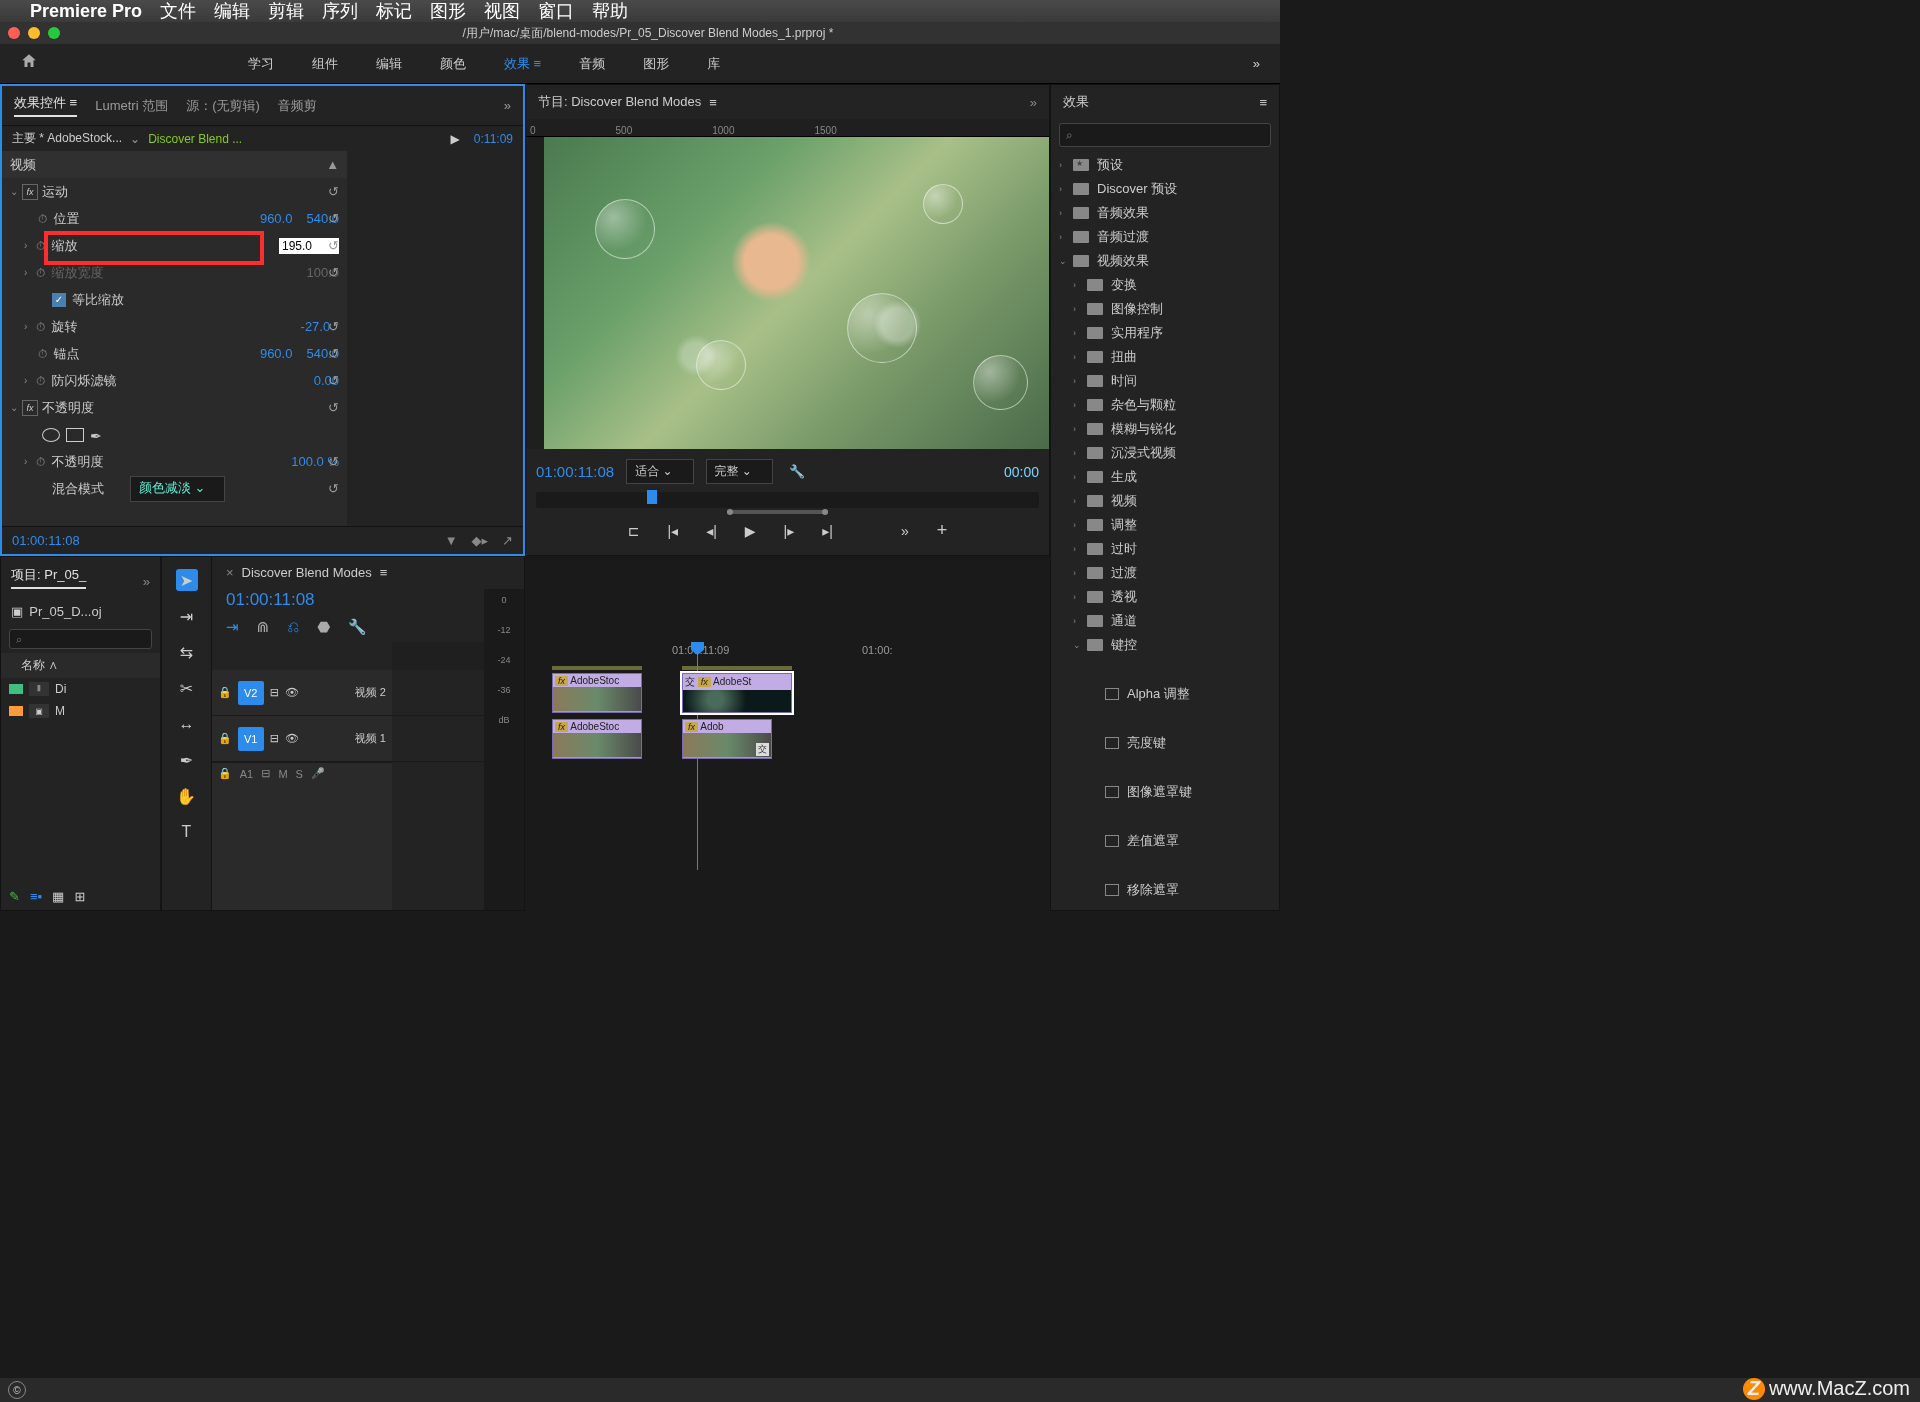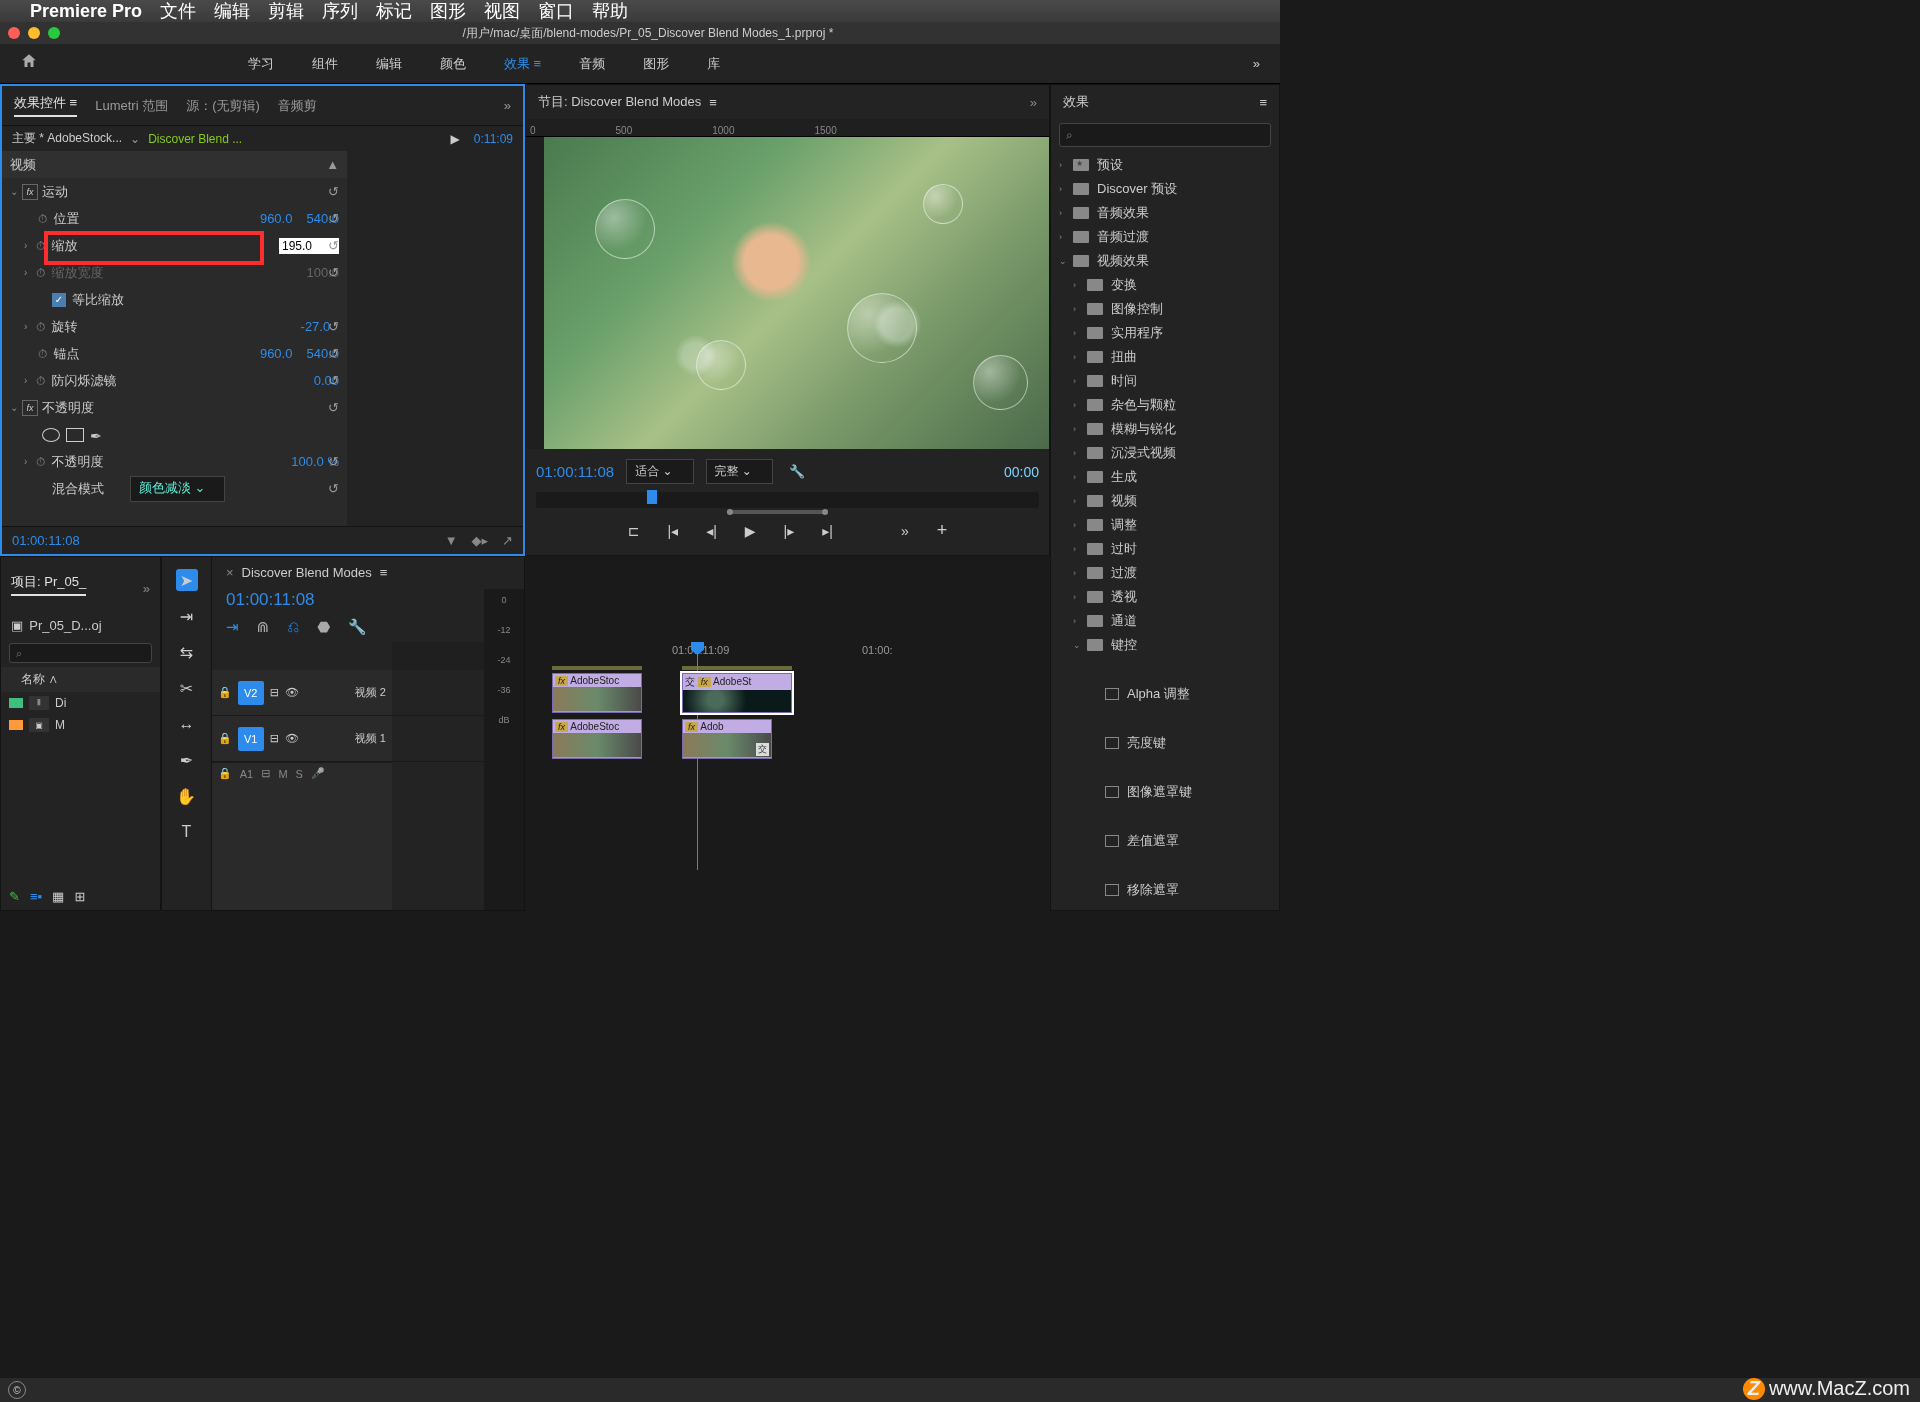--- a/index.html
+++ b/index.html
@@ -110,21 +110,21 @@
 .fx-item .tw { width: 10px; font-size: 9px; color: #888; }
 .fx-item .folder { width: 16px; height: 12px; background: #888; border-radius: 1px; margin-right: 4px; position: relative; }
 .fx-item .folder.star::after { content: "★"; position: absolute; font-size: 8px; top: 0; left: 3px; color: #444; }
 .fx-item .preset { width: 14px; height: 12px; border: 1px solid #888; margin-right: 4px; }
 .fx-item.d1 { padding-left: 22px; }
 .fx-item.d2 { padding-left: 40px; margin-top: 25px; }
 
 
 .project-panel { grid-column: 1; grid-row: 2; display: flex; }
 .proj-left { width: 160px; border-right: 1px solid #131313; display: flex; flex-direction: column; }
-.proj-tabs { padding: 16px 10px; display: flex; align-items: flex-end; }
+.proj-tabs { padding: 9px 10px; display: flex; align-items: flex-end; }
 .proj-bin { padding: 6px 10px; display: flex; align-items: center; gap: 6px; color: #ccc; }
 .proj-search { margin: 4px 8px; padding: 3px 6px; background: #1a1a1a; border: 1px solid #444; border-radius: 3px; color: #888; font-size: 11px; }
 .proj-cols { background: #2a2a2a; padding: 4px 20px; font-size: 12px; color: #ccc; }
 .proj-list { flex: 1; }
 .proj-row { display: flex; align-items: center; padding: 4px 8px; gap: 6px; font-size: 12px; }
 .proj-row .swatch { width: 14px; height: 10px; }
 .proj-row .thumb { width: 20px; height: 14px; background: #333; display: flex; align-items: center; justify-content: center; font-size: 8px; }
 .proj-footer { padding: 6px 8px; display: flex; gap: 10px; align-items: center; }
 .proj-footer .pencil { color: #3fbf3f; }
 .tool-col { width: 50px; background: #232323; display: flex; flex-direction: column; align-items: center; gap: 14px; padding: 12px 0; border-left: 1px solid #131313; }

